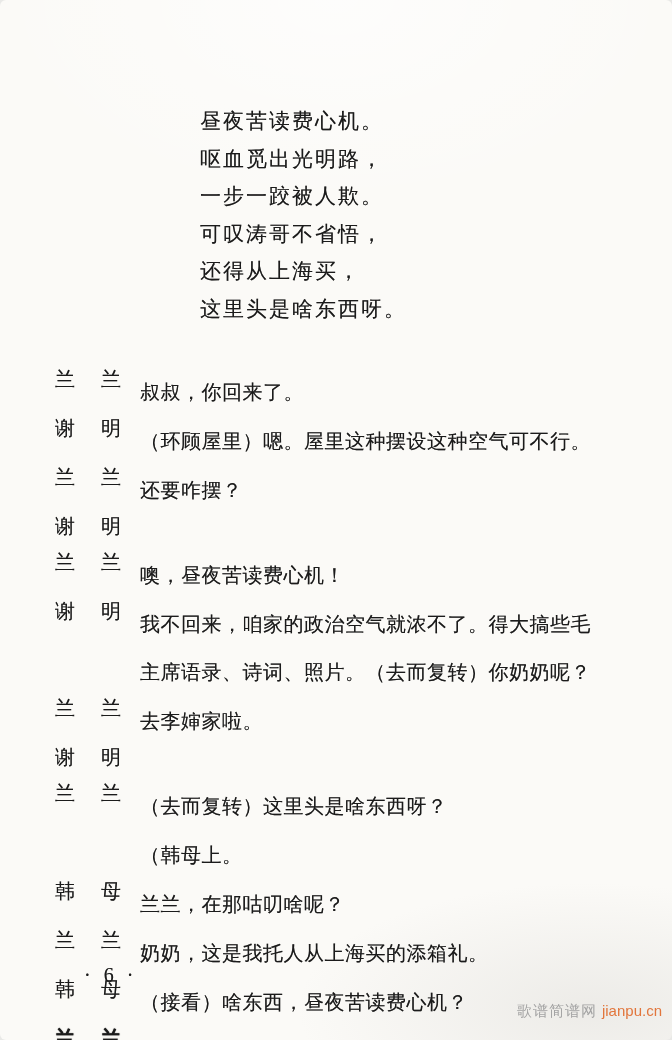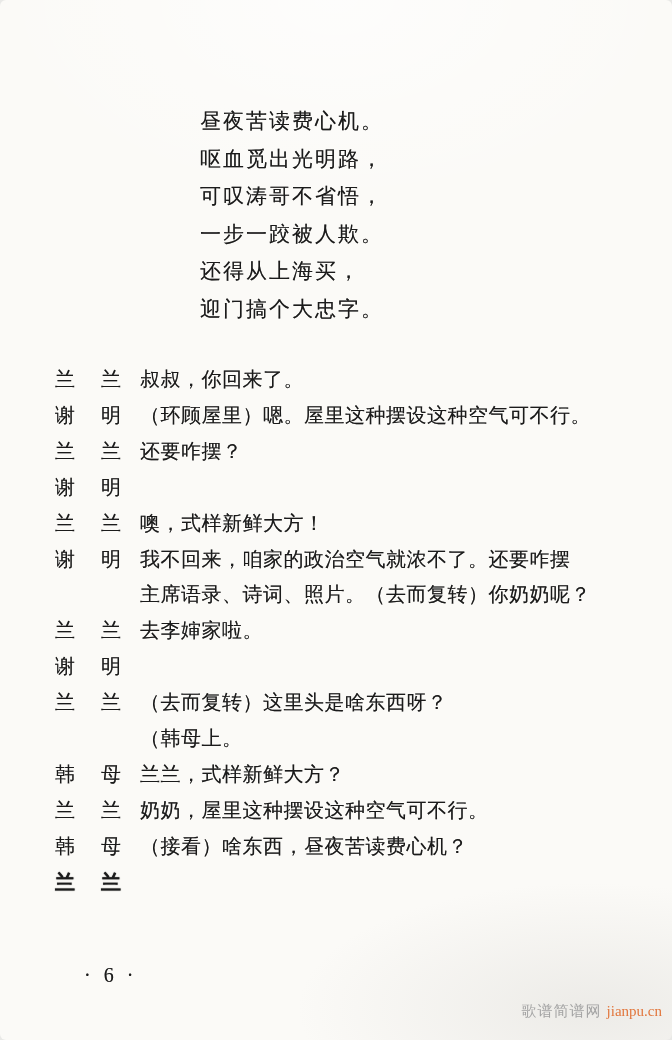--- a/index.html
+++ b/index.html
@@ -19,43 +19,43 @@
     font-size:21px;line-height:37.5px;letter-spacing:2px;white-space:nowrap;
     text-shadow:0 0 .5px rgba(20,20,20,.55);
   }
   .dialogue{position:absolute;left:55px;top:362px;width:585px;}
   .dlg-row{display:flex;align-items:flex-start;margin-bottom:1px;}
   .speaker{
     width:66px;min-width:66px;display:flex;justify-content:space-between;
     font-size:20px;line-height:35px;text-shadow:0 0 .5px rgba(20,20,20,.55);
   }
   .speech{margin-left:19px;font-size:20px;line-height:35px;}
-  .speech .line{white-space:nowrap;letter-spacing:.5px;text-shadow:0 0 .5px rgba(20,20,20,.55);}
+  .speech .line{white-space:nowrap;letter-spacing:.5px;text-shadow:0 0 .5px rgba(20,20,20,.55);margin-top:13px;}
   .dlg-row.em .speech .line,.dlg-row.em .speaker{font-weight:bold;text-shadow:0 0 1px rgba(10,10,10,.8);}
   .page-number{
     position:absolute;left:84px;top:964px;font-size:20px;letter-spacing:4px;
     text-shadow:0 0 .5px rgba(20,20,20,.55);
   }
   .watermark{
     position:absolute;right:10px;top:1002px;font-size:15px;letter-spacing:1px;
-    font-family:Liberation Serif, serif;white-space:nowrap;
+    font-family:Liberation Sans, sans-serif;white-space:nowrap;
   }
   .watermark .wm-url{margin-left:5px;letter-spacing:0;}
 </style>
 </head>
 <body>
 
 <div class="page">
   <div class="poem" id="poem">
       <div class="poem-line">昼夜苦读费心机。</div>
       <div class="poem-line">呕血觅出光明路，</div>
+      <div class="poem-line">一步一跤被人欺。</div>
       <div class="poem-line">可叹涛哥不省悟，</div>
-      <div class="poem-line">一步一跤被人欺。</div>
       <div class="poem-line">还得从上海买，</div>
-      <div class="poem-line">迎门搞个大忠字。</div>
+      <div class="poem-line">这里头是啥东西呀。</div>
     </div>
   <div class="dialogue" id="dialogue">
       <div class="dlg-row">
     <div class="speaker">
           <span>兰</span>
           <span>兰</span>
         </div>
     <div class="speech">
           <div class="line">叔叔，你回来了。</div>
         </div>
@@ -83,30 +83,30 @@
           <span>谢</span>
           <span>明</span>
         </div>
   </div>
       <div class="dlg-row">
     <div class="speaker">
           <span>兰</span>
           <span>兰</span>
         </div>
     <div class="speech">
-          <div class="line">噢，式样新鲜大方！</div>
+          <div class="line">噢，昼夜苦读费心机！</div>
         </div>
   </div>
       <div class="dlg-row">
     <div class="speaker">
           <span>谢</span>
           <span>明</span>
         </div>
     <div class="speech">
-          <div class="line">我不回来，咱家的政治空气就浓不了。还要咋摆</div>
+          <div class="line">我不回来，咱家的政治空气就浓不了。得大搞些毛</div>
           <div class="line">主席语录、诗词、照片。（去而复转）你奶奶呢？</div>
         </div>
   </div>
       <div class="dlg-row">
     <div class="speaker">
           <span>兰</span>
           <span>兰</span>
         </div>
     <div class="speech">
           <div class="line">去李婶家啦。</div>
@@ -132,30 +132,30 @@
     <div class="speech">
           <div class="line">（韩母上。</div>
         </div>
   </div>
       <div class="dlg-row">
     <div class="speaker">
           <span>韩</span>
           <span>母</span>
         </div>
     <div class="speech">
-          <div class="line">兰兰，式样新鲜大方？</div>
+          <div class="line">兰兰，在那咕叨啥呢？</div>
         </div>
   </div>
       <div class="dlg-row">
     <div class="speaker">
           <span>兰</span>
           <span>兰</span>
         </div>
     <div class="speech">
-          <div class="line">奶奶，屋里这种摆设这种空气可不行。</div>
+          <div class="line">奶奶，这是我托人从上海买的添箱礼。</div>
         </div>
   </div>
       <div class="dlg-row">
     <div class="speaker">
           <span>韩</span>
           <span>母</span>
         </div>
     <div class="speech">
           <div class="line">（接看）啥东西，昼夜苦读费心机？</div>
         </div>

